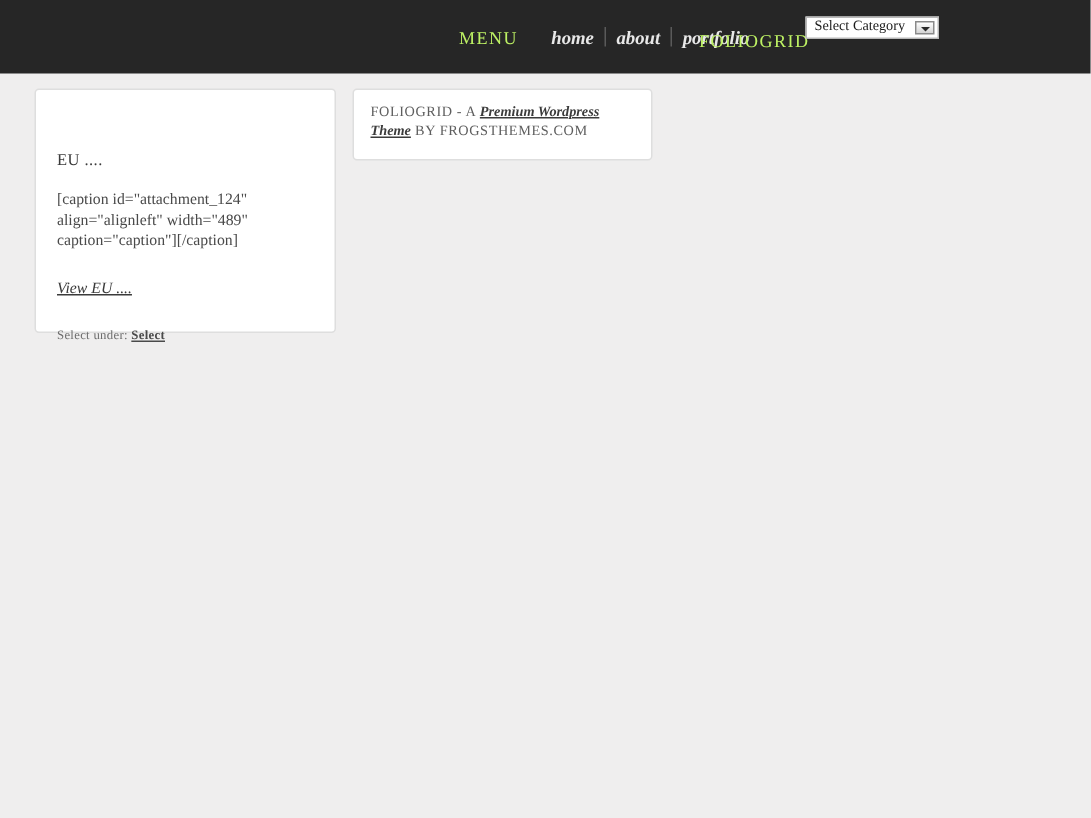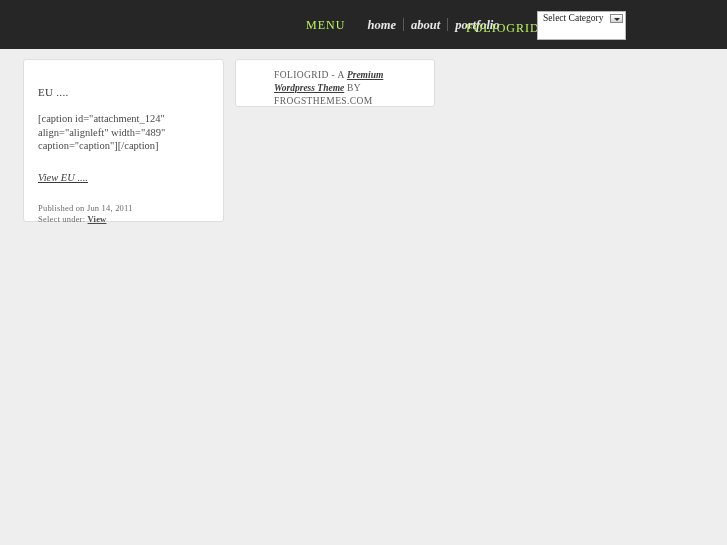--- a/index.html
+++ b/index.html
@@ -85,21 +85,21 @@
     position: absolute;
     left: 466px;
     top: 18px;
     white-space: nowrap;
   }
   #category-select {
     position: absolute;
     left: 537px;
     top: 11px;
     width: 89px;
-    height: 29px;
+    height: 15px;
     background: #ffffff;
     border: 1px solid #b8b8b8;
     box-sizing: border-box;
     font-family: "Liberation Serif", "DejaVu Serif", serif;
     font-size: 9.5px;
     color: #1a1a1a;
     line-height: 13px;
     padding-left: 5px;
     cursor: default;
     overflow: hidden;
@@ -137,21 +137,21 @@
     background: #ffffff;
     border: 1px solid #dedede;
     border-radius: 3px;
     box-sizing: border-box;
   }
   #post-card {
     left: 23px;
     top: 10px;
     width: 201px;
     height: 163px;
-    padding: 26px 14px 0 14px;
+    padding: 41px 14px 0 14px;
   }
   #post-card .post-title {
     font-size: 11px;
     color: #3b3b3b;
     letter-spacing: 0.3px;
     margin: 0 0 14px 0;
     font-weight: normal;
   }
   #post-card .post-excerpt {
     font-size: 10.5px;
@@ -184,21 +184,20 @@
     top: 10px;
     width: 200px;
     height: 48px;
     padding: 9px 11px 0 11px;
   }
   #promo-card .promo-text {
     font-size: 9.5px;
     color: #5e5e5e;
     line-height: 13px;
     letter-spacing: 0.4px;
-    margin-left: 27px;
   }
   #promo-card .promo-text a {
     color: #3b3b3b;
     font-style: italic;
     font-weight: bold;
     text-decoration: underline;
     letter-spacing: 0;
   }
 </style>
 </head>
@@ -224,26 +223,22 @@
 </div>
 
 <div id="content">
 
   <div id="post-card" class="card">
     <h2 class="post-title">EU ....</h2>
     <p class="post-excerpt">[caption id="attachment_124" align="alignleft" width="489" caption="caption"][/caption]</p>
     <a class="post-more" href="#">View EU ....</a>
     <div class="post-meta">
       <div>
-        <span>Published on</span>
-        <span>Jun 14, 2011</span>
-      </div>
-      <div>
         <span>Select under:</span>
-        <a href="#">View</a>
+        <a href="#">Select</a>
       </div>
     </div>
   </div>
 
   <div id="promo-card" class="card">
     <div class="promo-text">
       <span>FOLIOGRID - A</span>
       <a href="#">Premium Wordpress Theme</a>
       <span>BY</span>
       <span>FROGSTHEMES.COM</span>

